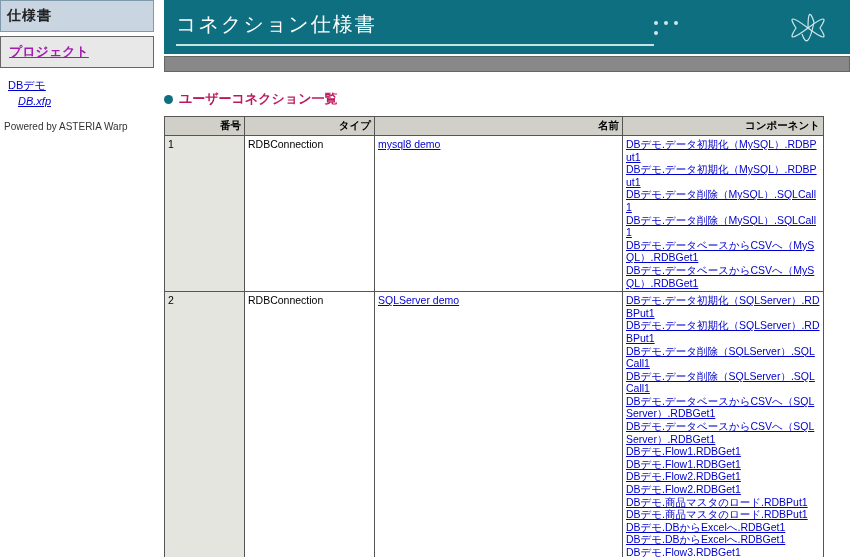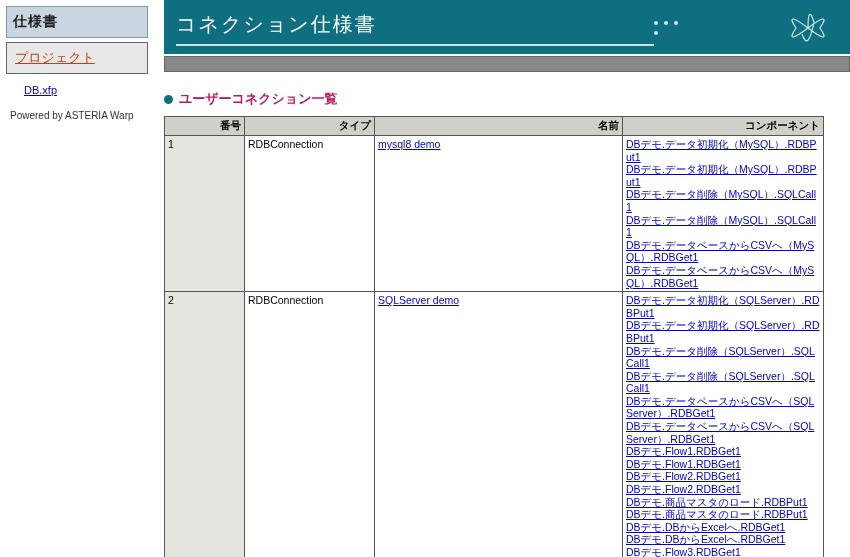--- a/index.html
+++ b/index.html
@@ -9,57 +9,57 @@
     font-size: 11px;
     background: #fff;
     color: #000;
     width: 850px;
   }
   .layout { display: flex; align-items: flex-start; }
   
   .sidebar {
     width: 154px;
     flex: 0 0 154px;
-    padding: 6px;
+    padding: 0;
   }
   .sb-title {
     background: #c9d6e2;
     border: 1px solid #7f9aad;
     margin: 0 0 2px 0;
     padding: 6px 6px;
     font-size: 14px;
     font-weight: bold;
     color: #222;
     letter-spacing: 1px;
   }
   .sb-sec {
     border: 1px solid #666;
     background: #f0f0f0;
     margin: 4px 0;
     padding: 6px 8px;
   }
   .sb-sec.bright { background: #e8e8e8; }
   .sb-link {
-    color: #c2410c;
+    color: #a21caf;
     text-decoration: underline;
     font-size: 13px;
-    font-weight: normal;
+    font-weight: bold;
     text-align: center;
   }
   .sb-sub {
     padding: 4px 8px 8px 8px;
   }
   .sb-sublink {
     color: #0000cc;
     text-decoration: underline;
     font-size: 11px;
     display: block;
     margin-top: 2px;
   }
-  .sb-sublink.italic { }
+  .sb-sublink.italic { font-style: italic; }
   .sb-footer {
     font-size: 10px;
     color: #333;
     padding: 6px 4px;
     line-height: 1.25;
   }
   
   .main {
     flex: 1;
     padding: 0 0 0 10px;
@@ -140,20 +140,21 @@
 <body>
 
 <div class="layout">
 
   <div class="sidebar">
     <div class="sb-title">仕様書</div>
     <div class="sb-sec bright">
       <a class="sb-link">プロジェクト</a>
     </div>
     <div class="sb-sub">
+      <a class="sb-sublink">DBデモ</a>
       <a class="sb-sublink italic" style="padding-left:10px;">DB.xfp</a>
     </div>
     <div class="sb-footer">
       <div>Powered by ASTERIA Warp</div>
     </div>
   </div>
 
   <div class="main">
     <div class="banner">
       <div class="banner-inner">

